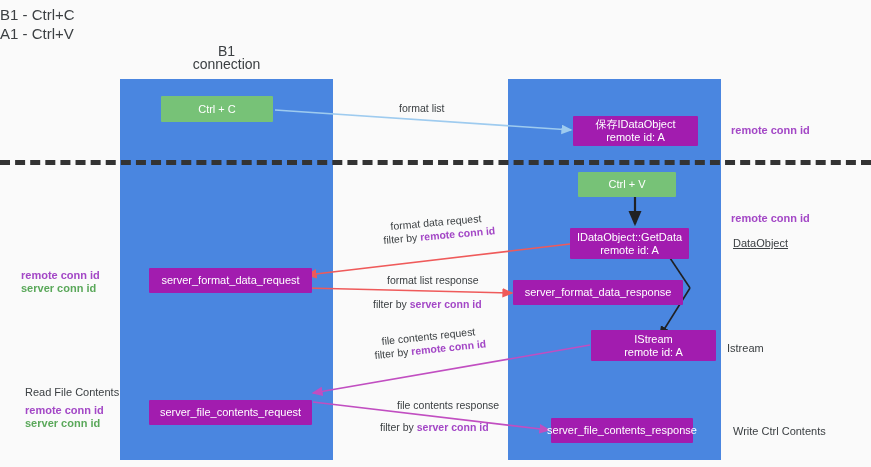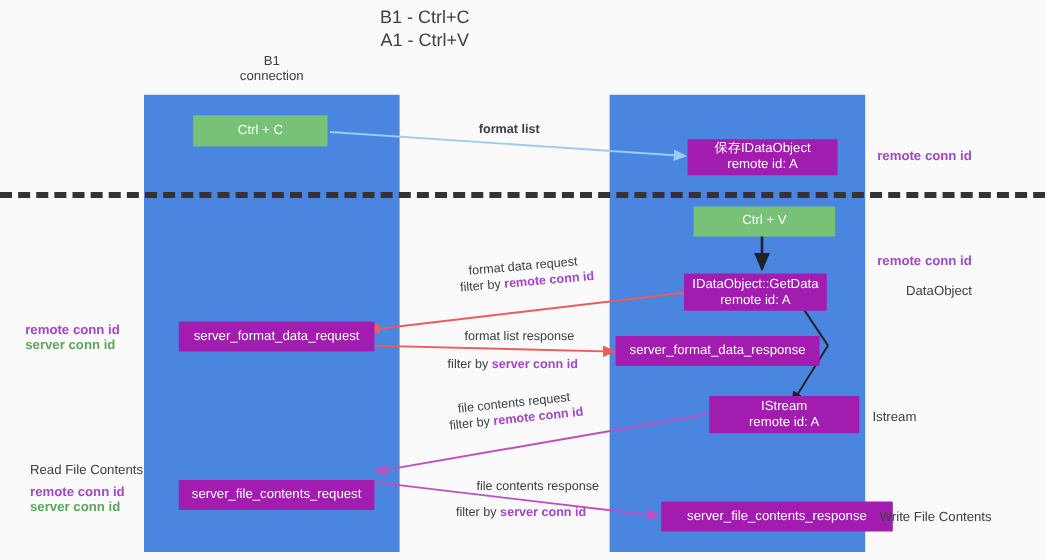--- a/index.html
+++ b/index.html
@@ -15,28 +15,28 @@
   }
   .lane{
     position:absolute;
     background:#4a86e0;
   }
   .lane-b1{left:120px;top:79px;width:213px;height:381px;}
   .lane-a1{left:508px;top:79px;width:213px;height:381px;}
 
   .title{
     position:absolute;left:0;top:5px;width:708px;
-    text-align:center;
+    text-align:left;
     font-size:15px;color:#3c4043;line-height:19px;
     white-space:pre-line;
   }
   .lane-head{
     position:absolute;
     text-align:center;
-    font-size:11px;color:#3c4043;line-height:13px;
+    font-size:14px;color:#3c4043;line-height:13px;
     white-space:pre-line;
   }
   .head-b1{left:120px;top:45px;width:213px;}
   .head-a1{left:508px;top:45px;width:213px;}
 
   .node{
     position:absolute;
     box-sizing:border-box;
     display:flex;align-items:center;justify-content:center;
     text-align:center;
@@ -118,54 +118,54 @@
     <line x1="590" y1="345" x2="313" y2="393" stroke="#c14ec1" stroke-width="1.6" marker-end="url(#ah-mag)"></line>
 
     <line x1="313" y1="402" x2="549" y2="430" stroke="#c14ec1" stroke-width="1.6" marker-end="url(#ah-mag)"></line>
   </svg>
 
   <div class="node green" style="left:161px;top:96px;width:112px;height:26px;">Ctrl + C</div>
 
   <div class="node orange" style="left:573px;top:116px;width:125px;height:30px;">保存IDataObject
 remote id: A</div>
 
-  <div class="node green" style="left:578px;top:172px;width:118px;height:25px;">Ctrl + V</div>
+  <div class="node green" style="left:578px;top:172px;width:98px;height:25px;">Ctrl + V</div>
 
   <div class="node orange" style="left:570px;top:228px;width:119px;height:31px;">IDataObject::GetData
 remote id: A</div>
 
   <div class="node orange" style="left:149px;top:268px;width:163px;height:25px;">server_format_data_request</div>
 
   <div class="node orange" style="left:513px;top:280px;width:170px;height:25px;">server_format_data_response</div>
 
   <div class="node orange" style="left:591px;top:330px;width:125px;height:31px;">IStream
 remote id: A</div>
 
   <div class="node orange" style="left:149px;top:400px;width:163px;height:25px;">server_file_contents_request</div>
 
-  <div class="node orange" style="left:551px;top:418px;width:193px;height:25px;">server_file_contents_response</div>
+  <div class="node orange" style="left:551px;top:418px;width:142px;height:25px;">server_file_contents_response</div>
 
   <div class="sidelbl bold purple" style="left:731px;top:123px;">remote conn id</div>
 
   <div class="sidelbl bold purple" style="left:731px;top:211px;">remote conn id</div>
 
-  <div class="sidelbl" style="left:755px;top:236px;">DataObject</div>
+  <div class="sidelbl" style="left:733px;top:236px;text-decoration:underline;">DataObject</div>
 
   <div class="sidelbl" style="left:727px;top:341px;">Istream</div>
 
-  <div class="sidelbl" style="left:733px;top:424px;">Write File Contents</div>
+  <div class="sidelbl" style="left:733px;top:424px;">Write Ctrl Contents</div>
 
   <div class="sidelbl bold purple" style="left:21px;top:268px;">remote conn id</div>
   <div class="sidelbl bold green-t" style="left:21px;top:281px;">server conn id</div>
 
   <div class="sidelbl" style="left:25px;top:385px;">Read File Contents</div>
   <div class="sidelbl bold purple" style="left:25px;top:403px;">remote conn id</div>
   <div class="sidelbl bold green-t" style="left:25px;top:416px;">server conn id</div>
 
-  <div class="edgelbl" style="left:399px;top:102px;font-weight:bold;">format list</div>
+  <div class="edgelbl" style="left:399px;top:102px;">format list</div>
 
   <div class="edgelbl" style="left:390px;top:220px;transform:rotate(-5deg);">
     <span>format data request</span>
   </div>
   <div class="edgelbl" style="left:383px;top:234px;transform:rotate(-5deg);">
     <span>filter by </span><b class="purple">remote conn id</b>
   </div>
 
   <div class="edgelbl" style="left:387px;top:274px;">format list response</div>
   <div class="edgelbl" style="left:373px;top:298px;">

